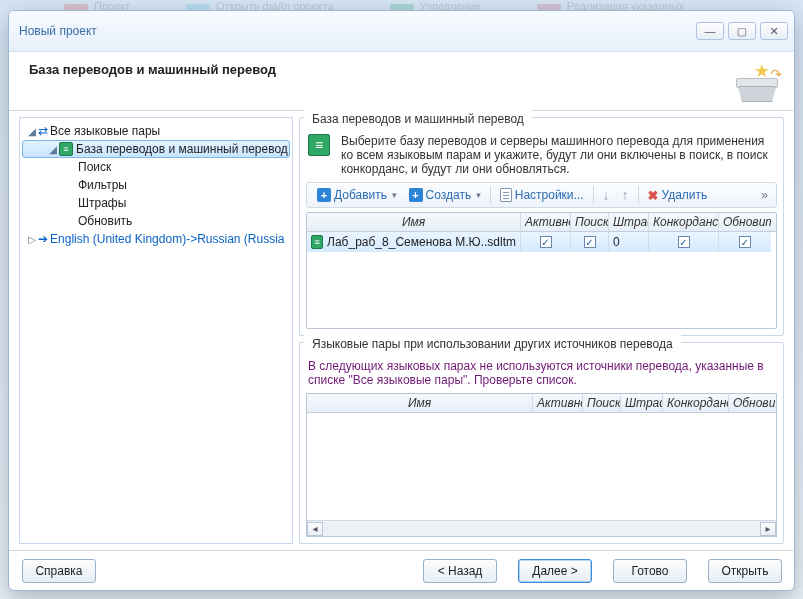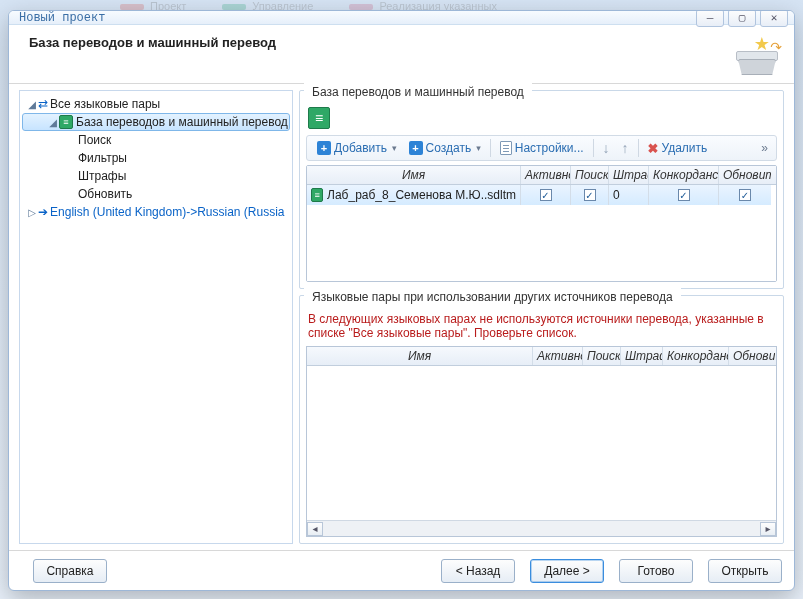--- a/index.html
+++ b/index.html
@@ -9,43 +9,42 @@
     font-size: 12px;
     background: linear-gradient(to bottom, #d6e4f4 0%, #e8f0fa 100%);
     width: 803px;
     height: 599px;
     overflow: hidden;
     position: relative;
     color: #222;
   }
   .bg-tabs {
     position: absolute; top: 0; left: 0; right: 0; height: 14px;
-    display: flex; gap: 36px; padding-left: 120px;
+    display: flex; gap: 56px; padding-left: 64px;
     opacity: 0.25; font-size: 11px; color: #666; text-align: center;
   }
   .bg-tab { white-space: nowrap; }
   .bg-chip { width: 24px; height: 6px; border-radius: 2px; display: inline-block; margin-right: 6px; vertical-align: middle; }
   .window {
     position: absolute;
     left: 8px; top: 10px; right: 8px; bottom: 8px;
     background: #fff;
     border: 1px solid #9db7d7;
     border-radius: 6px;
     box-shadow: 0 8px 24px rgba(0,0,0,0.25);
     display: flex;
     flex-direction: column;
     overflow: hidden;
   }
   .titlebar {
-    height: 14px;
+    height: 41px;
     background: linear-gradient(#f7fbff, #e6effa);
     border-bottom: 1px solid #cddff0;
     display: flex; align-items: center;
     padding: 0 6px 0 10px;
-    font-family: Liberation Mono, monospace;
   }
   .titlebar .title { flex: 1; color: #3a6ea5; font-size: 12px; }
   .win-btns { display: flex; gap: 4px; }
   .win-btn {
     width: 28px; height: 18px;
     border: 1px solid #b0c4de;
     border-radius: 3px;
     background: linear-gradient(#fdfdfd, #e8eef7);
     display: flex; align-items: center; justify-content: center;
     font-size: 11px; color: #556; cursor: default;
@@ -142,21 +141,21 @@
   
   .c-name { width: 214px; }
   .c-act  { width: 50px; }
   .c-srch { width: 38px; }
   .c-pen  { width: 40px; }
   .c-conc { width: 70px; }
   .c-upd  { width: 52px; border-right:none; }
 
   .group.mid { flex: 0 0 auto; }
   .group.low { flex: 1; }
-  .low .desc { font-size:12px; color:#b91c1c; padding: 0 2px 6px 2px; }
+  .low .desc { font-size:12px; color:#701a75; padding: 0 2px 6px 2px; }
   .low .scroll-wrap { flex:1; border:1px solid #b8c6d8; position:relative; display:flex; flex-direction:column; }
   .low .grid-head2 { display:flex; background: linear-gradient(#f6f9fd,#e7eef7); border-bottom:1px solid #c1cedd; }
   .d-name { width: 226px; }
   .d-act { width: 50px; }
   .d-srch { width: 38px; }
   .d-pen { width: 42px; }
   .d-conc { width: 66px; }
   .d-upd { width: 46px; border-right:none; }
   .low .grid-body { flex:1; background:#fff; }
   .low .hscroll { height:16px; background:#eef1f5; border-top:1px solid #cfd8e3; display:flex; align-items:center; justify-content:space-between; }
@@ -166,29 +165,30 @@
     height: 40px; border-top: 1px solid #d8d8d8;
     display:flex; align-items:center; padding: 0 12px;
   }
   .footer .spacer { flex:1; }
   .btn {
     height: 24px; min-width: 74px; padding: 0 12px;
     border: 1px solid #9ab0c9; border-radius: 3px;
     background: linear-gradient(#fdfdfd,#e6edf5);
     color: #222; font-size: 12px; cursor: default;
     display:inline-flex; align-items:center; justify-content:center;
-    margin-left: 15px;
+    margin-left: 21px;
   }
   .btn.default { border-color:#3a8dde; box-shadow:0 0 0 1px rgba(58,141,222,.35) inset; }
 </style>
 </head>
 <body>
 
 <div class="bg-tabs">
   <span class="bg-tab"><span class="bg-chip" style="background:#d9534f"></span><span>Проект</span></span>
+  <span class="bg-tab"><span class="bg-chip" style="background:#5bc0de"></span><span>Открыть файл проекта</span></span>
   <span class="bg-tab"><span class="bg-chip" style="background:#28a778"></span><span>Управление</span></span>
   <span class="bg-tab"><span class="bg-chip" style="background:#c95c7e"></span><span>Реализация указанных</span></span>
 </div>
 
 <div class="window">
 
   <div class="titlebar">
     <div class="title">Новый проект</div>
     <div class="win-btns">
       <div class="win-btn">—</div>
@@ -239,20 +239,21 @@
         <a class="link">English (United Kingdom)-&gt;Russian (Russia</a>
       </div>
     </div>
 
     <div class="right">
       <div class="group mid">
         <div class="group-title">База переводов и машинный перевод</div>
         <div class="group-inner">
           <div class="info-row">
             <span class="info-icon db-icon" style="width:22px;height:22px;font-size:14px">≡</span>
+            <span class="info-text">Выберите базу переводов и серверы машинного перевода для применения ко всем языковым парам и укажите, будут ли они включены в поиск, в поиск конкорданс, и будут ли они обновляться.</span>
           </div>
 
           <div class="toolbar">
             <div class="tb-btn">
               <span class="plus-ic">+</span>
               <span>Добавить</span>
               <span class="tb-drop">▾</span>
             </div>
             <div class="tb-btn">
               <span class="plus-ic">+</span>
@@ -334,21 +335,21 @@
               <div style="flex:1"></div>
               <div class="hscroll-btn">▸</div>
             </div>
           </div>
         </div>
       </div>
     </div>
   </div>
 
   <div class="footer">
-    <button class="btn" style="margin-left:12px">Справка</button>
+    <button class="btn" style="margin-left:1px">Справка</button>
     <div class="spacer"></div>
     <button class="btn">&lt; Назад</button>
     <button class="btn default">Далее &gt;</button>
     <button class="btn">Готово</button>
     <button class="btn">Открыть</button>
   </div>
 
 </div>
 
 </body></html>

